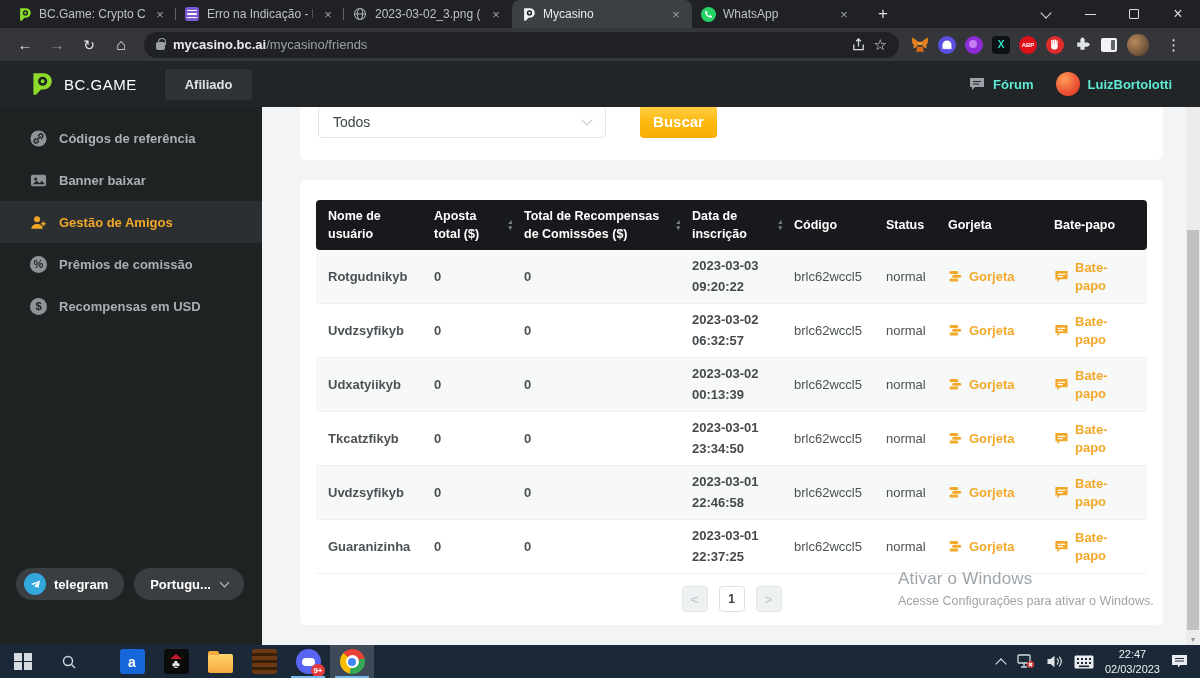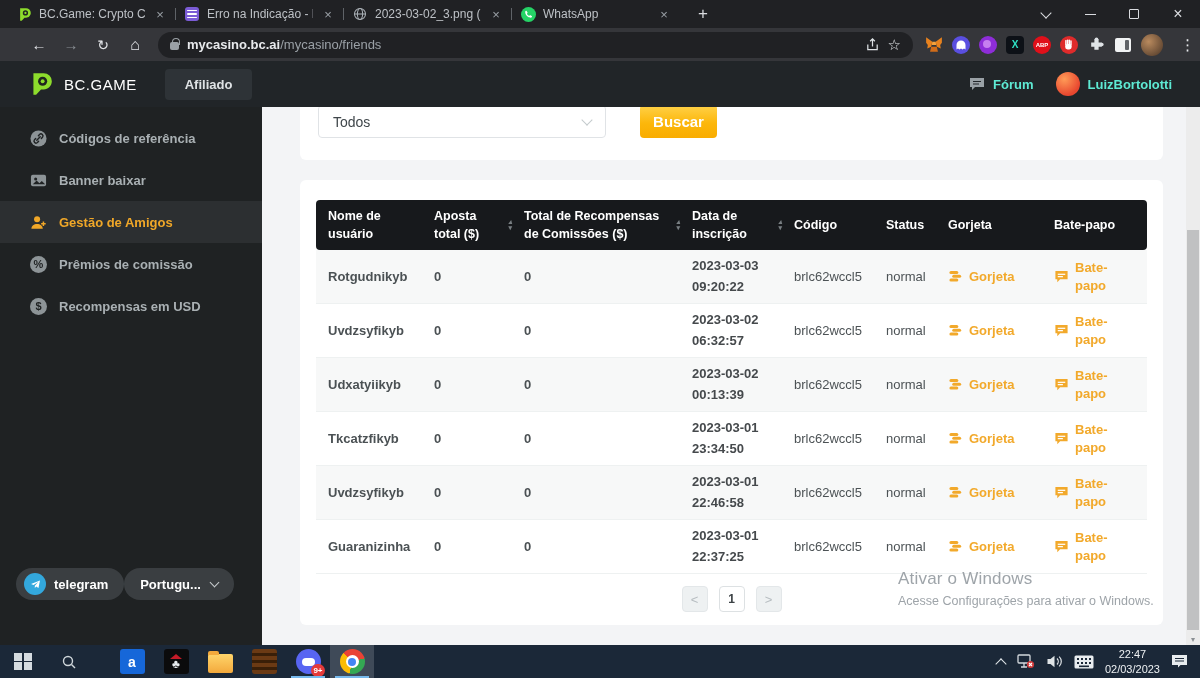--- a/index.html
+++ b/index.html
@@ -21,21 +21,21 @@
   .newtab{width:26px;height:26px;margin-left:10px;display:flex;align-items:center;justify-content:center;color:#dadce0;font-size:17px}
   .newtab::before{content:"+"}
   .wincontrols{position:absolute;right:0;top:0;height:28px;display:flex;align-items:center}
   .wc{width:44px;height:28px;display:flex;align-items:center;justify-content:center;color:#dadce0;font-size:12px}
   .chev{width:8px;height:8px;border-left:1.6px solid #dadce0;border-bottom:1.6px solid #dadce0;transform:rotate(-45deg);margin-top:-3px}
   .wc-min i{display:block;width:11px;border-top:1.6px solid #dadce0}
   .wc-max i{display:block;width:10px;height:10px;border:1.4px solid #dadce0;border-radius:1px}
   .wc-close::before{content:"×";font-size:16px}
 
   
-  .toolbar{position:absolute;left:0;top:28px;width:1200px;height:33px;background:#35363a;display:flex;align-items:center;padding:0 24px;gap:2px}
+  .toolbar{position:absolute;left:0;top:28px;width:1200px;height:33px;background:#35363a;display:flex;align-items:center;padding:0 10px;gap:2px}
   .navbtn{width:30px;height:28px;display:flex;align-items:center;justify-content:center;color:#e3e5e8;font-size:15px;flex:none}
   .g-back::before{content:"←"}
   .g-fwd::before{content:"→";color:#8a8f94}
   .g-reload::before{content:"↻";font-size:14px}
   .g-home::before{content:"⌂";font-size:16px}
   .addressbar{width:755px;height:26px;margin-left:6px;background:#202124;border-radius:13px;display:flex;align-items:center;gap:8px;padding:0 12px;flex:none}
   .lock{width:9px;height:8px;border-radius:2px;background:#9aa0a6;position:relative;margin-top:3px}
   .lock::before{content:"";position:absolute;left:1.5px;top:-4px;width:6px;height:6px;border:1.5px solid #9aa0a6;border-bottom:none;border-radius:4px 4px 0 0}
   .url{font-size:13px;color:#e8eaed;white-space:nowrap}
   .url .host{font-weight:bold}
@@ -64,21 +64,21 @@
   .avatar-user{width:24px;height:24px;border-radius:50%;background:radial-gradient(circle at 35% 30%,#ff9b57,#e8472f 70%);margin-left:14px}
 
   
   .sidebar{position:absolute;left:0;top:107px;width:262px;height:538px;background:#1f2223}
   .side-list{padding-top:10px}
   .side-item{height:42px;display:flex;align-items:center;gap:12px;padding-left:30px;color:#a9b0b3;font-size:13px;font-weight:bold}
   .side-item.active{background:#2c2f31;color:#f0a728}
   .cicon{width:17px;height:17px;border-radius:50%;background:#8d9497;color:#1f2223;font-size:11px;font-weight:bold;display:flex;align-items:center;justify-content:center;flex:none}
   .cicon-pct::before{content:"%"}
   .cicon-usd::before{content:"$"}
-  .side-footer{position:absolute;left:16px;bottom:45px;display:flex;}
+  .side-footer{position:absolute;left:16px;bottom:45px;display:flex;gap:10px}
   .pill{height:32px;border-radius:16px;background:#3a3e41;color:#fff;font-size:13px;font-weight:bold;display:flex;align-items:center;gap:8px;padding:0 16px}
   .tg-circle{width:22px;height:22px;border-radius:50%;background:#33a8dd;display:flex;align-items:center;justify-content:center;margin-left:-8px;flex:none}
   .dchev{width:7px;height:7px;border-left:1.6px solid #c7ccce;border-bottom:1.6px solid #c7ccce;transform:rotate(-45deg);margin-top:-3px;margin-left:2px}
 
   
   .main{position:absolute;left:270px;top:107px;width:924px;height:538px;background:#f3f4f6}
   .card1{position:absolute;left:30px;right:31px;top:0;height:53px;background:#fff;border-radius:0 0 6px 6px;overflow:hidden}
   .selectbox{position:absolute;left:18px;top:-2px;width:288px;height:33px;border:1px solid #e0e3e6;border-radius:4px;background:#fff;display:flex;align-items:center;justify-content:space-between;padding:0 14px;font-size:14px;color:#3f464a}
   .schev{width:8px;height:8px;border-left:1.6px solid #c4cacc;border-bottom:1.6px solid #c4cacc;transform:rotate(-45deg);margin-top:-4px}
   .buscar{position:absolute;left:340px;top:-2px;width:77px;height:33px;border:none;border-radius:4px;background:linear-gradient(180deg,#ffd24a 0%,#fcb70b 55%,#f9ac00 100%);color:#fff;font-weight:bold;font-size:15px;font-family:"Liberation Sans",sans-serif}
@@ -169,20 +169,31 @@
     <span class="fav">
       <svg width="14" height="14" viewBox="0 0 16 16" fill="none" stroke="#aab0b6" stroke-width="1.2">
           <circle cx="8" cy="8" r="6.3"></circle>
           <ellipse cx="8" cy="8" rx="3" ry="6.3"></ellipse>
           <path d="M2 8h12"></path>
         </svg>
     </span>
     <span class="tab-title">2023-03-02_3.png (1024×76</span>
     <span class="tab-close"></span>
   </div>
+  <div class="tab active">
+    <span class="fav">
+      <svg width="15" height="15" viewBox="0 0 24 24">
+          <path d="M5 2h9.5A7.5 7.5 0 0 1 22 9.5c0 4.1-3.4 7.5-7.5 7.5H12l-4.5 5H5z" fill="#f1f3f4"></path>
+          <circle cx="13.5" cy="9.5" r="4.2" fill="#202124"></circle>
+          <circle cx="13.5" cy="9.5" r="1.8" fill="#f1f3f4"></circle>
+        </svg>
+    </span>
+    <span class="tab-title">Mycasino</span>
+    <span class="tab-close"></span>
+  </div>
   <div class="tab">
     <span class="fav">
       <svg width="15" height="15" viewBox="0 0 16 16">
           <circle cx="8" cy="8" r="8" fill="#25d366"></circle>
           <path d="M4.5 4.8c.3-.8 1.2-1 1.6-.4l.8 1.2c.2.4.1.8-.2 1.1l-.4.4c.4.9 1.5 2 2.4 2.4l.4-.4c.3-.3.7-.4 1.1-.2l1.2.8c.6.4.4 1.3-.4 1.6-.9.3-2.4.2-4-1.1C5.4 8.9 4.2 6.9 4.5 4.8z" fill="#fff"></path>
         </svg>
     </span>
     <span class="tab-title">WhatsApp</span>
     <span class="tab-close"></span>
   </div>

